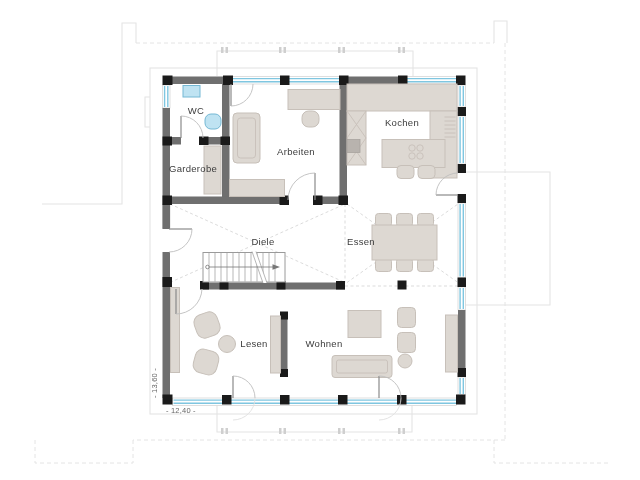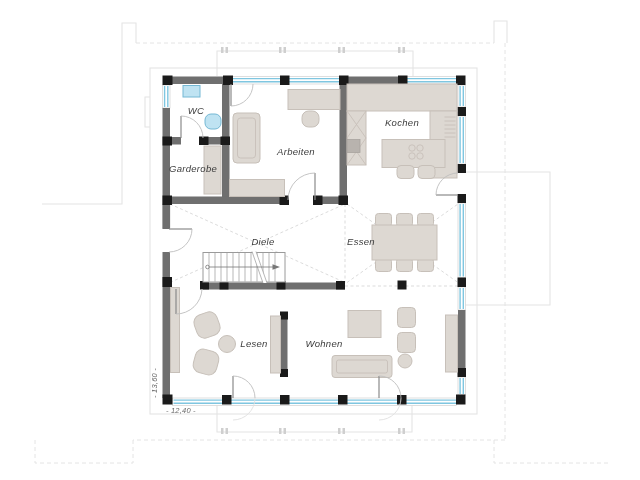--- a/index.html
+++ b/index.html
@@ -1,17 +1,17 @@
 <!DOCTYPE html>
 <html style="--background: #ffffff; --wall: #6f6f6f; --column: #1a1a1a; --window-glass: #7fc6e0; --furniture-fill: #ddd8d2; --furniture-stroke: #c7c0b9; --sanitary-fill: #bfe3f2; --sanitary-stroke: #74b8d4; --context-line: #e4e4e4; --dashed-guide: #d2d2d2; --label-text: #3c3c3c;"><head>
 <meta charset="utf-8">
 <style>
   html,body{margin:0;padding:0;background:#ffffff;}
   .canvas{position:relative;width:640px;height:480px;background:var(--background,#fff);overflow:hidden;
-          font-family:"Liberation Sans",sans-serif;font-style:italic;}
+          font-family:"Liberation Sans",sans-serif;}
   svg{position:absolute;left:0;top:0;}
 
   .ctx{stroke:var(--context-line,#e3e3e3);fill:none;stroke-width:1.1;}
   .ctxd{stroke:var(--context-line,#e3e3e3);fill:none;stroke-width:1;stroke-dasharray:4 3;}
   .tick{fill:#cfcfcf;}
   .floor{fill:#ffffff;}
   .wall{fill:var(--wall,#6f6f6f);}
   .col{fill:var(--column,#1a1a1a);}
   .winband{fill:#ffffff;stroke:#c9c9c9;stroke-width:.6;}
   .glass{stroke:var(--window-glass,#7fc6e0);stroke-width:1.4;fill:none;}

